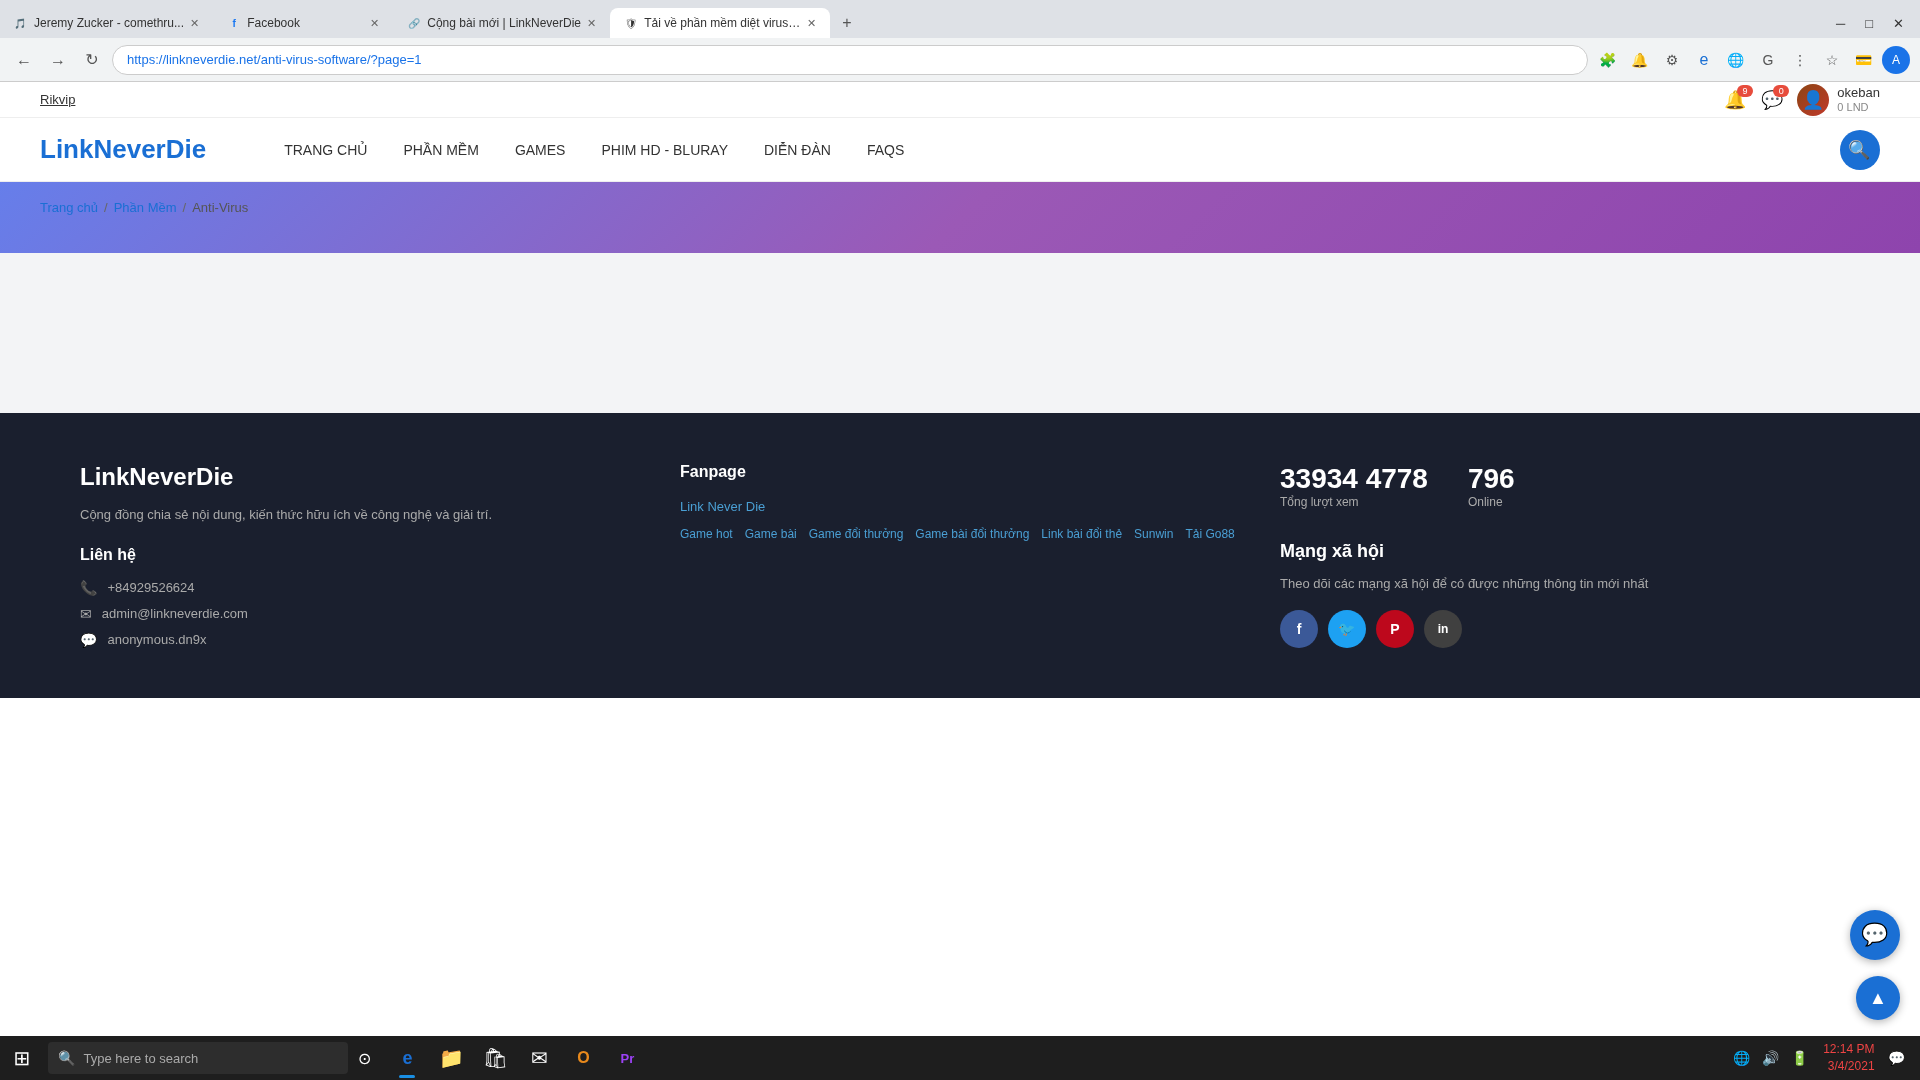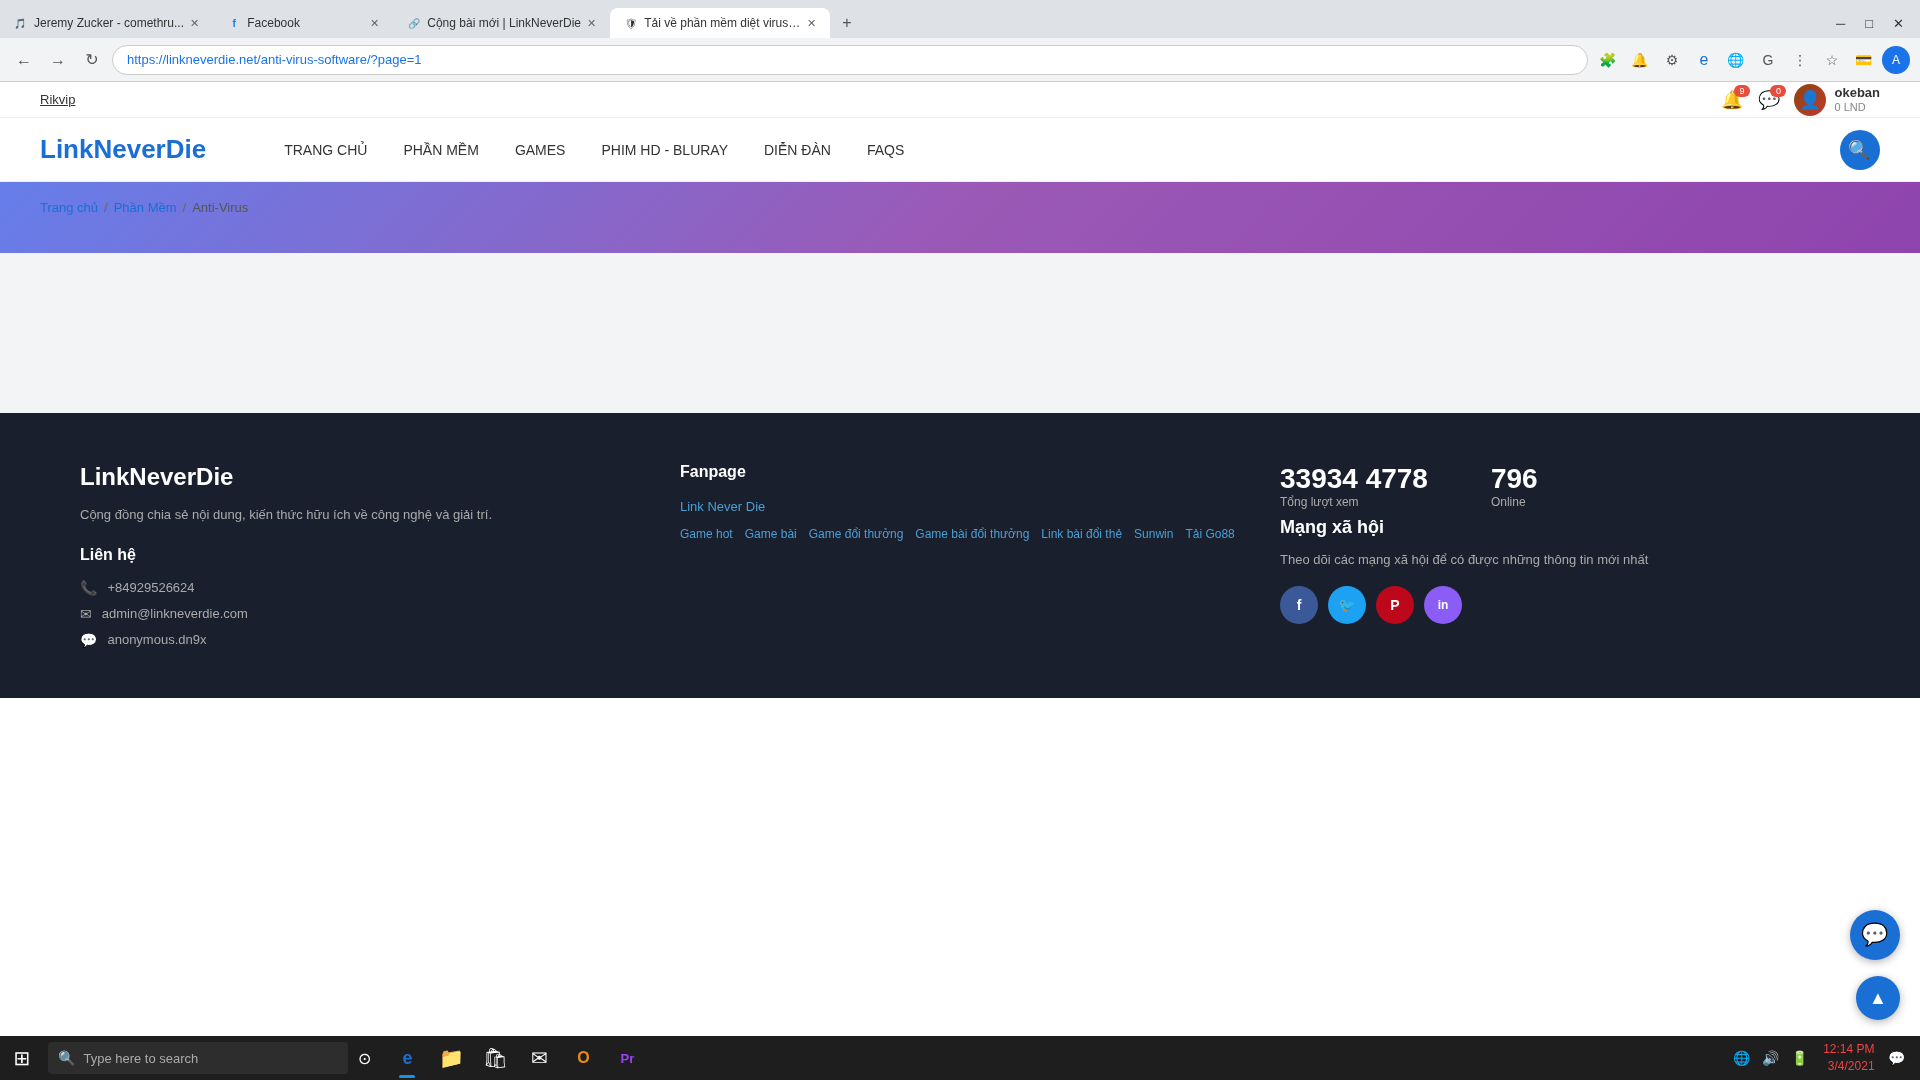--- a/index.html
+++ b/index.html
@@ -200,21 +200,21 @@
       border-radius: 50%;
       background: #c0392b;
       display: flex;
       align-items: center;
       justify-content: center;
       font-size: 12px;
       color: #fff;
       overflow: hidden;
     }
     .user-name-block { line-height: 1.2; }
-    .user-name { font-size: 13px; font-weight: bold; color: #333; text-align: right; }
+    .user-name { font-size: 13px; font-weight: normal; color: #333; text-align: right; }
     .user-lnd { font-size: 11px; color: #888; }
 
     
     .site-nav {
       background: #fff;
       display: flex;
       align-items: center;
       padding: 0 40px;
       height: 64px;
       border-bottom: 1px solid #eee;
@@ -345,22 +345,22 @@
       margin-top: 10px;
     }
     .footer-game-links a {
       font-size: 12px;
       color: #4a9fd4;
       text-decoration: none;
       cursor: pointer;
     }
     .footer-stats {
       display: flex;
-      gap: 63px;
-      margin-bottom: 8px;
+      gap: 40px;
+      margin-bottom: 32px;
     }
     .stat-block {}
     .stat-number {
       font-size: 28px;
       font-weight: bold;
       color: #fff;
     }
     .stat-label {
       font-size: 12px;
       color: #aaa;
@@ -699,21 +699,21 @@
             <div class="stat-number">796</div>
             <div class="stat-label">Online</div>
           </div>
         </div>
         <div class="social-title">Mạng xã hội</div>
         <p class="social-desc">Theo dõi các mạng xã hội để có được những thông tin mới nhất</p>
         <div class="social-icons">
           <button class="social-icon-btn" style="background:#3b5998; font-size:14px; font-weight:bold;">f</button>
           <button class="social-icon-btn" style="background:#1da1f2; font-size:14px;">🐦</button>
           <button class="social-icon-btn" style="background:#bd081c; font-size:14px; font-weight:bold;">P</button>
-          <button class="social-icon-btn" style="background:#8b5cf6; font-size:12px; font-weight:bold;">in</button>
+          <button class="social-icon-btn" style="background:#404040; font-size:12px; font-weight:bold;">in</button>
         </div>
       </div>
 
     </div>
   </footer>
 
 </div>
 
 <button class="chat-float-btn">💬</button>
 <button class="scroll-top-btn">▲</button>

